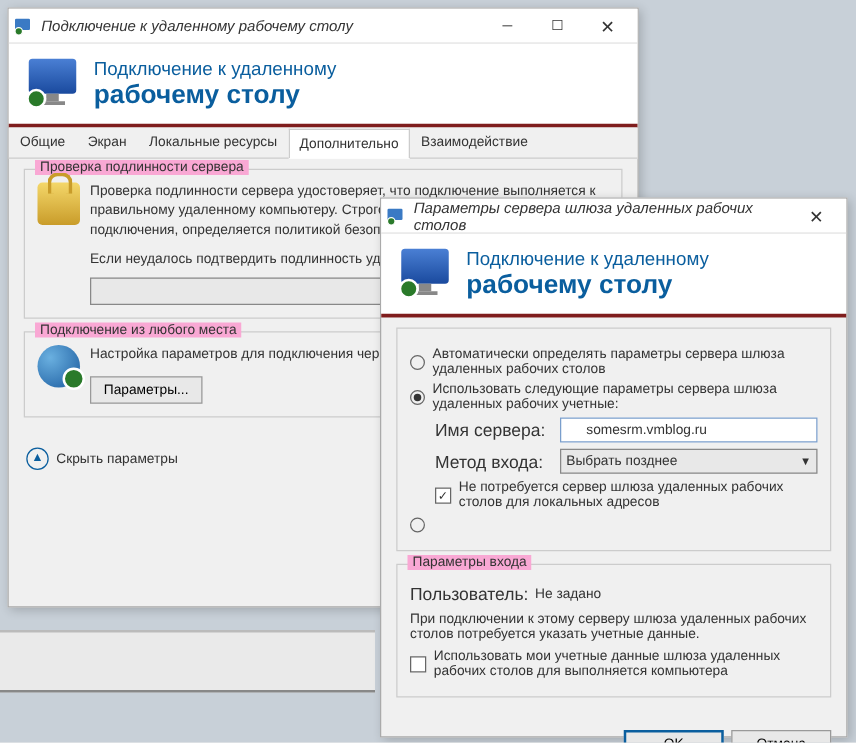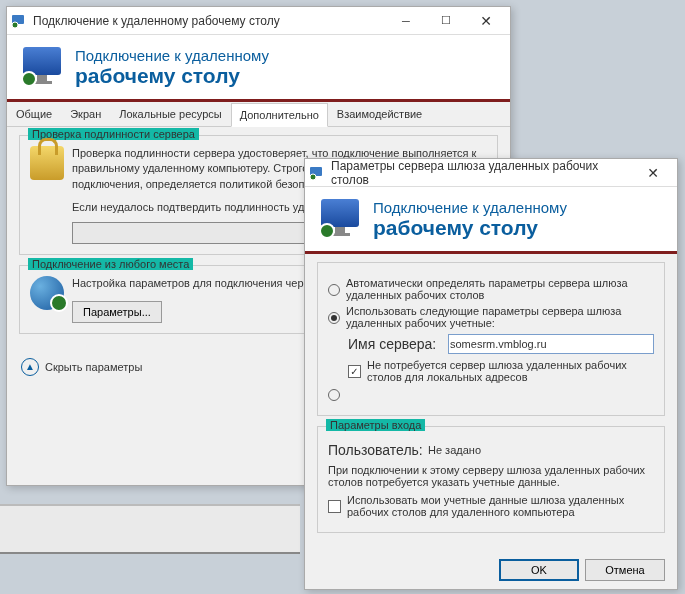--- a/index.html
+++ b/index.html
@@ -4,42 +4,42 @@
 <style>
 * { box-sizing: border-box; margin: 0; padding: 0; font-family: 'Segoe UI', Tahoma, sans-serif; }
 body { background: #c8d0d8; width: 685px; height: 594px; position: relative; overflow: hidden; }
 
 .window { position: absolute; background: #fff; border: 1px solid #aaa; box-shadow: 2px 2px 8px rgba(0,0,0,0.2); }
 .win1 { left: 6px; top: 6px; width: 505px; height: 480px; background: #f0f0f0; }
 .win2 { left: 304px; top: 158px; width: 374px; height: 432px; background: #f0f0f0; }
 
 .titlebar { height: 28px; display: flex; align-items: center; padding: 0 4px; background: #fff; border-bottom: 1px solid #ddd; }
 .titlebar .ticon { width: 16px; height: 16px; margin-right: 6px; }
-.titlebar .ttxt { font-size: 12px; color: #333; flex: 1; }
+.titlebar .ttxt { font-size: 12px; color: #333; flex: 1; font-style: italic; }
 .titlebar .ctrls { display: flex; }
 .titlebar .ctrls span { width: 40px; height: 26px; display: flex; align-items: center; justify-content: center; font-size: 11px; color: #333; }
 .titlebar .ctrls span.close { font-size: 14px; }
 
 .banner { background: #fff; padding: 10px 14px; display: flex; align-items: center; border-bottom: 3px solid #7f1d1d; }
 .banner .bicon { width: 44px; height: 44px; margin-right: 10px; position: relative; }
 .banner .bicon .monitor { width: 38px; height: 28px; background: linear-gradient(to bottom, #4a7fd4, #1a4a9e); border-radius: 3px; position: absolute; top: 2px; left: 2px; }
 .banner .bicon .stand { width: 10px; height: 6px; background: #888; position: absolute; top: 30px; left: 16px; }
 .banner .bicon .base { width: 20px; height: 3px; background: #888; position: absolute; top: 36px; left: 11px; }
 .banner .bicon .badge { position: absolute; bottom: 2px; left: 0; width: 16px; height: 16px; background: #2a7a2a; border-radius: 50%; border: 2px solid #fff; }
 .banner .btxt { color: #0a5e9e; }
 .banner .btxt .l1 { font-size: 15px; }
 .banner .btxt .l2 { font-size: 21px; font-weight: bold; }
 
 .tabs { display: flex; background: #f0f0f0; border-bottom: 1px solid #ccc; font-size: 11px; }
 .tabs .tab { padding: 5px 8px; border: 1px solid transparent; color: #333; }
 .tabs .tab.active { background: #fff; border: 1px solid #ccc; border-bottom: 1px solid #fff; position: relative; top: 1px; }
 
 .content { padding: 8px 12px; font-size: 11px; color: #333; }
 .group { border: 1px solid #ccc; margin-bottom: 10px; padding: 10px 10px 10px 10px; position: relative; }
-.group .gtitle { position: absolute; top: -8px; left: 8px; background: #14b8a6; padding: 0 4px; font-size: 11px; }
+.group .gtitle { position: absolute; top: -8px; left: 8px; background: #f9a8d4; padding: 0 4px; font-size: 11px; }
 .grow { display: flex; align-items: flex-start; }
 .gicon { width: 34px; height: 34px; margin-right: 8px; flex-shrink: 0; }
 .gicon.lock { background: linear-gradient(to bottom, #f4d76a, #c99c2a); border-radius: 4px; position: relative; }
 .gicon.lock::before { content: ''; position: absolute; top: -8px; left: 8px; width: 14px; height: 14px; border: 3px solid #c99c2a; border-bottom: none; border-radius: 8px 8px 0 0; }
 .gicon.globe { background: radial-gradient(circle at 30% 30%, #6ab0e0, #1a5a9e); border-radius: 50%; position: relative; }
 .gicon.globe::after { content: ''; position: absolute; bottom: -2px; right: -4px; width: 14px; height: 14px; background: #2a7a2a; border: 2px solid #fff; border-radius: 50%; }
 .gtext { flex: 1; line-height: 1.4; }
 
 .combo { width: 100%; height: 22px; border: 1px solid #888; background: #e8e8e8; padding: 0 5px; font-size: 11px; display: flex; align-items: center; justify-content: flex-end; }
 .combo .arrow { font-size: 9px; color: #444; }
@@ -48,21 +48,21 @@
 
 .hideparams { display: flex; align-items: center; padding: 6px 14px; font-size: 11px; color: #333; }
 .hideparams .ar { width: 18px; height: 18px; border: 1px solid #0a5e9e; border-radius: 50%; display: flex; align-items: center; justify-content: center; margin-right: 6px; color: #0a5e9e; font-size: 10px; }
 
 .radio, .check { display: flex; align-items: center; margin: 4px 0; }
 .radio .r { width: 12px; height: 12px; border: 1px solid #666; border-radius: 50%; margin-right: 6px; margin-top: 2px; flex-shrink: 0; display: flex; align-items: center; justify-content: center; }
 .radio .r.on::after { content: ''; width: 6px; height: 6px; background: #333; border-radius: 50%; }
 .check .c { width: 13px; height: 13px; border: 1px solid #666; margin-right: 6px; margin-top: 1px; flex-shrink: 0; background: #fff; display: flex; align-items: center; justify-content: center; font-size: 10px; color: #333; }
 .frow { display: flex; align-items: center; margin: 5px 0 5px 20px; }
 .frow .lbl { width: 100px; font-size: 14px; }
-.frow .input { flex: 1; height: 20px; border: 1px solid #7a9ecc; padding: 0 1px; font-size: 11px; background: #fff; display: flex; align-items: center; }
+.frow .input { flex: 1; height: 20px; border: 1px solid #7a9ecc; padding: 0 20px; font-size: 11px; background: #fff; display: flex; align-items: center; }
 .frow .sel { flex: 1; height: 20px; border: 1px solid #888; padding: 0 4px; font-size: 11px; background: #e8e8e8; display: flex; align-items: center; justify-content: space-between; }
 
 .btnrow { display: flex; justify-content: flex-end; gap: 6px; padding: 8px 12px; }
 .bgstrip { position: absolute; left: 0; bottom: 40px; width: 300px; height: 50px; background: #eaeaea; border-top: 2px solid #bbb; border-bottom: 2px solid #888; }
 </style>
 </head>
 <body>
 
 <div class="bgstrip"></div>
 
@@ -168,38 +168,45 @@
       <div class="radio">
         <span class="r on"></span>
         <span>Использовать следующие параметры сервера шлюза удаленных рабочих учетные:</span>
       </div>
       <div class="frow">
         <span class="lbl">Имя сервера:</span>
         <div class="input">
           <span>somesrm.vmblog.ru</span>
         </div>
       </div>
+      <div class="frow">
+        <span class="lbl">Метод входа:</span>
+        <div class="sel">
+          <span>Выбрать позднее</span>
+          <span style="font-size:9px">▼</span>
+        </div>
+      </div>
       <div class="check" style="margin-left:20px">
         <span class="c">✓</span>
         <span>Не потребуется сервер шлюза удаленных рабочих столов для локальных адресов</span>
       </div>
       <div class="radio">
         <span class="r"></span>
       </div>
     </div>
     <div class="group">
       <div class="gtitle">Параметры входа</div>
       <div class="frow" style="margin-left:0">
         <span class="lbl">Пользователь:</span>
         <span>Не задано</span>
       </div>
       <div style="margin:6px 0">При подключении к этому серверу шлюза удаленных рабочих столов потребуется указать учетные данные.</div>
       <div class="check">
         <span class="c"></span>
-        <span>Использовать мои учетные данные шлюза удаленных рабочих столов для удаленного компьютера</span>
+        <span>Использовать мои учетные данные шлюза удаленных рабочих столов для выполняется компьютера</span>
       </div>
     </div>
   </div>
   <div class="btnrow">
     <button class="btn primary">OK</button>
     <button class="btn">Отмена</button>
   </div>
 </div>
 
 </body></html>

